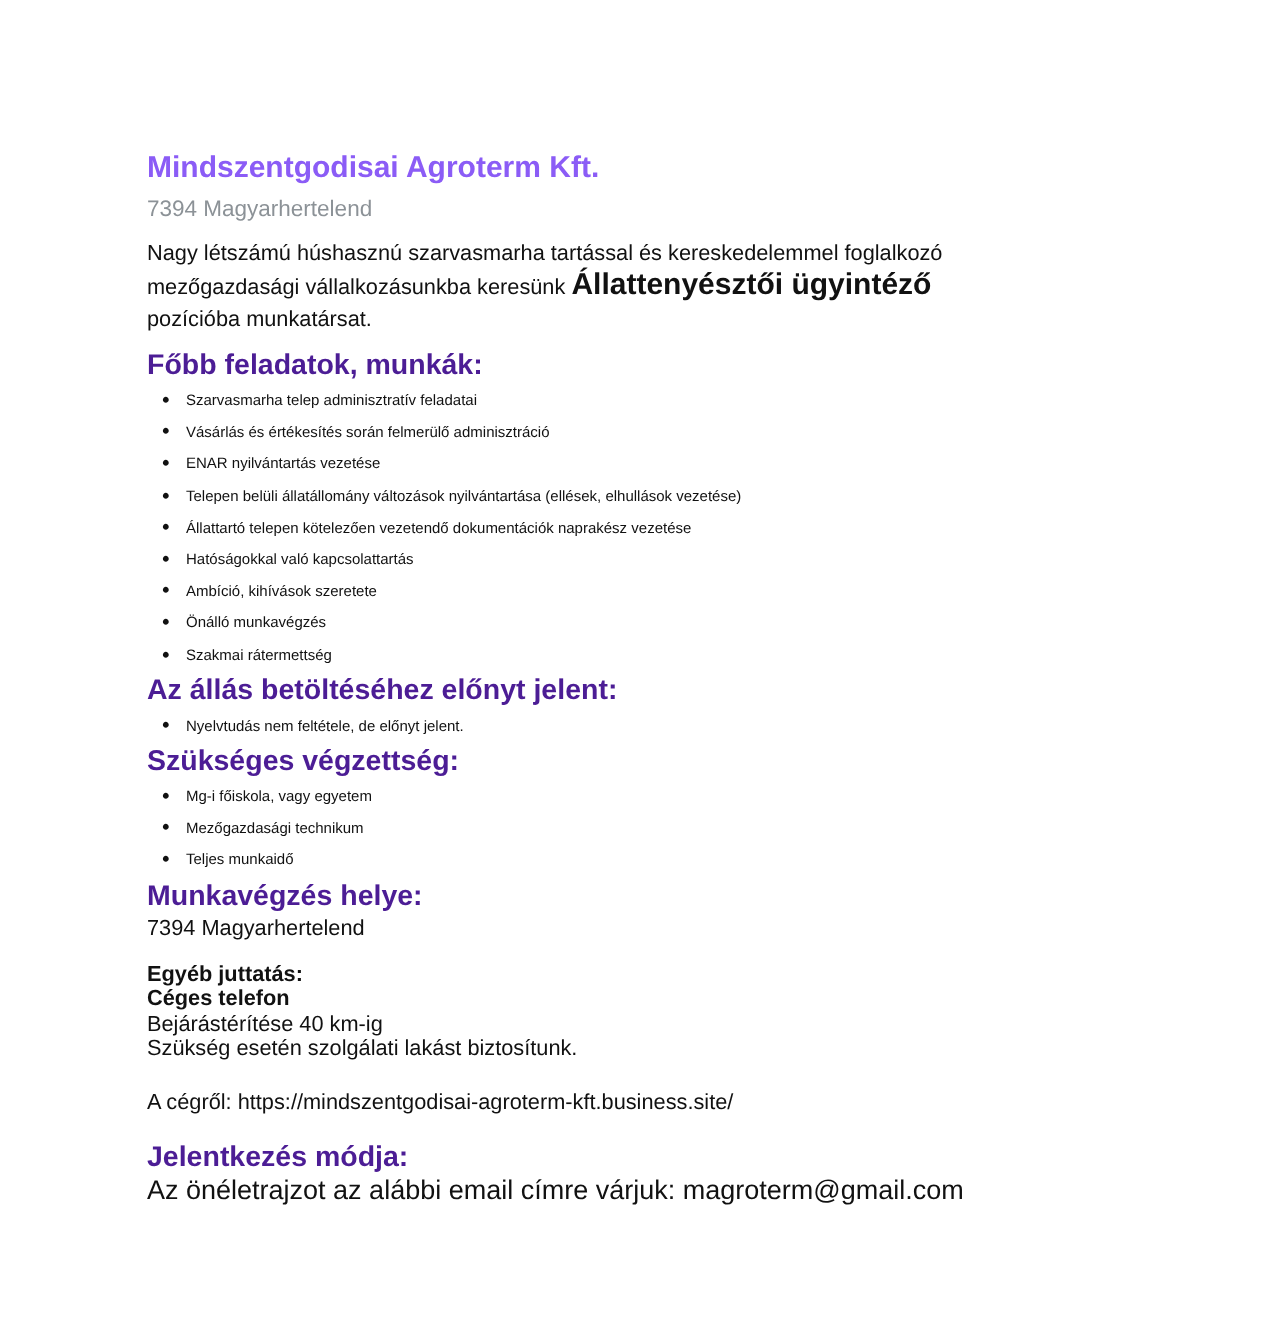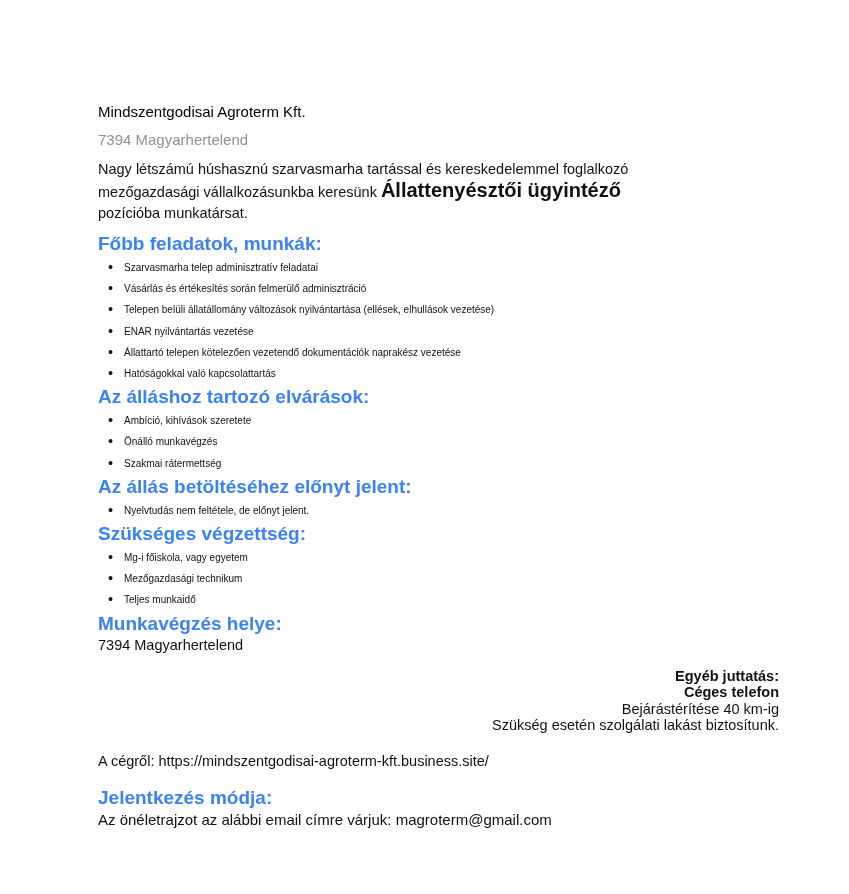--- a/index.html
+++ b/index.html
@@ -12,25 +12,25 @@
     width: 849px;
     height: 894px;
     background: #ffffff;
     font-family: "Liberation Sans", sans-serif;
     color: #111111;
     box-sizing: border-box;
     padding: 103px 70px 0 98px;
     overflow: hidden;
   }
   .company-name {
-    font-size: 15px;
+    font-size: 20px;
     line-height: 18px;
-    font-weight: 400;
+    font-weight: 700;
     margin: 0 0 10px 0;
-    color: #000000;
+    color: #8b5cf6;
   }
   .company-location {
     font-size: 15px;
     line-height: 18px;
     font-weight: 400;
     color: #8c9297;
     margin: 0 0 10px 0;
   }
   .intro {
     font-size: 14.5px;
@@ -41,21 +41,21 @@
   .position-inline {
     font-weight: 700;
     font-size: 20px;
     margin-right: 5px;
   }
   .section-heading {
     font-size: 19px;
     line-height: 22px;
     font-weight: 700;
     margin: 0 0 2px 0;
-    color: #3b82f6;
+    color: #4c1d95;
   }
   ul.bullet-list {
     margin: 0;
     padding: 0;
     list-style: none;
   }
   ul.bullet-list li {
     position: relative;
     font-size: 10px;
     line-height: 17.2px;
@@ -68,39 +68,38 @@
     left: 6px;
     top: 0;
     font-size: 14.5px;
   }
   .plain-line {
     font-size: 14.5px;
     line-height: 17.2px;
   }
   .benefits {
     margin-top: 14px;
-    text-align: right;
   }
   .benefits .line {
     font-size: 14.5px;
     line-height: 16.5px;
   }
   .benefits .bold {
     font-weight: 700;
   }
   .about-line {
     margin-top: 19px;
     font-size: 14.5px;
     line-height: 17.2px;
   }
   .apply-block {
     margin-top: 17px;
   }
   .apply-text {
-    font-size: 15px;
+    font-size: 18px;
     line-height: 17.2px;
     margin-top: 2px;
   }
 </style>
 </head>
 <body>
 
 <div class="page">
 
   <h1 class="company-name">Mindszentgodisai Agroterm Kft.</h1>
@@ -109,27 +108,26 @@
   <p class="intro">
     <span>Nagy létszámú húshasznú szarvasmarha tartással és kereskedelemmel foglalkozó mezőgazdasági vállalkozásunkba keresünk</span>
     <span class="position-inline">Állattenyésztői ügyintéző</span>
     <span>pozícióba munkatársat.</span>
   </p>
 
   <h2 class="section-heading">Főbb feladatok, munkák:</h2>
   <ul class="bullet-list">
     <li>Szarvasmarha telep adminisztratív feladatai</li>
     <li>Vásárlás és értékesítés során felmerülő adminisztráció</li>
+    <li>ENAR nyilvántartás vezetése</li>
     <li>Telepen belüli állatállomány változások nyilvántartása (ellések, elhullások vezetése)</li>
-    <li>ENAR nyilvántartás vezetése</li>
     <li>Állattartó telepen kötelezően vezetendő dokumentációk naprakész vezetése</li>
     <li>Hatóságokkal való kapcsolattartás</li>
   </ul>
 
-  <h2 class="section-heading">Az álláshoz tartozó elvárások:</h2>
   <ul class="bullet-list">
     <li>Ambíció, kihívások szeretete</li>
     <li>Önálló munkavégzés</li>
     <li>Szakmai rátermettség</li>
   </ul>
 
   <h2 class="section-heading">Az állás betöltéséhez előnyt jelent:</h2>
   <ul class="bullet-list">
     <li>Nyelvtudás nem feltétele, de előnyt jelent.</li>
   </ul>

